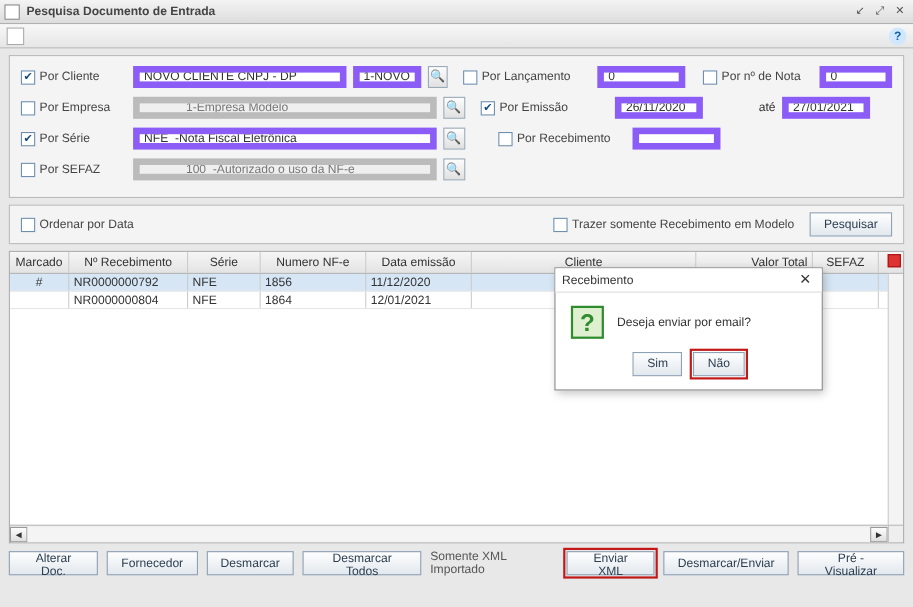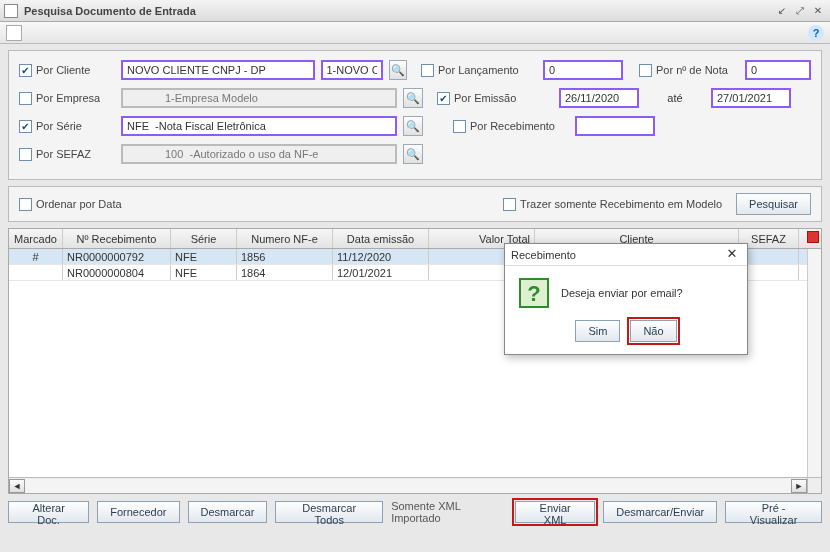--- a/index.html
+++ b/index.html
@@ -91,21 +91,21 @@
     display: inline-flex;
     align-items: center;
     justify-content: center;
     font-size: 10px;
     color: #13497f;
   }
   .chk.on::after { content: "✔"; }
   .small-lbl { color: #444; }
   .tinput {
     height: 20px;
-    border: 2px solid #8b5cf6;
+    border: 6px solid #8b5cf6;
     background: #fff;
     padding: 0 4px;
     font-family: inherit;
     font-size: 11px;
     color: #333;
   }
   .tinput.disabled { background: #efefef; color: #777; border-color: #bbb; padding-left: 42px; }
   .lkbtn {
     width: 20px; height: 20px;
     border: 1px solid #9baab8;
@@ -311,21 +311,21 @@
       <span class="small-lbl">Por  Empresa</span>
     </div>
     <input class="tinput disabled" style="width: 276px;" disabled="" value="1-Empresa Modelo">
     <span class="lkbtn">🔍</span>
 
     <div class="chkwrap" style="min-width:116px;margin-left:8px">
       <span class="chk on"></span>
       <span class="small-lbl">Por  Emissão</span>
     </div>
     <input class="tinput" style="width: 80px;" value="26/11/2020">
-    <span style="min-width:60px;text-align:center">até</span>
+    <span style="min-width:60px;text-align:right">até</span>
     <input class="tinput" style="width: 80px;" value="27/01/2021">
   </div>
 
   <div class="row">
     <div class="chkwrap">
       <span class="chk on"></span>
       <span class="small-lbl">Por Série</span>
     </div>
     <input class="tinput" style="width: 276px;" value="NFE  -Nota Fiscal Eletrônica">
     <span class="lkbtn">🔍</span>
@@ -361,22 +361,22 @@
 </div>
 
 <div class="table-wrap">
   <div class="red-icon"></div>
   <div class="thead">
     <div class="th col0">Marcado</div>
     <div class="th col1">Nº  Recebimento</div>
     <div class="th col2">Série</div>
     <div class="th col3">Numero  NF-e</div>
     <div class="th col4">Data emissão</div>
+    <div class="th col6">Cliente</div>
     <div class="th col5">Valor Total</div>
-    <div class="th col6">Cliente</div>
     <div class="th col7">SEFAZ</div>
   </div>
 
   <div class="trow sel">
     <div class="td col0">#</div>
     <div class="td col1">NR0000000792</div>
     <div class="td col2">NFE</div>
     <div class="td col3">1856</div>
     <div class="td col4">11/12/2020</div>
     <div class="td col5"></div>

